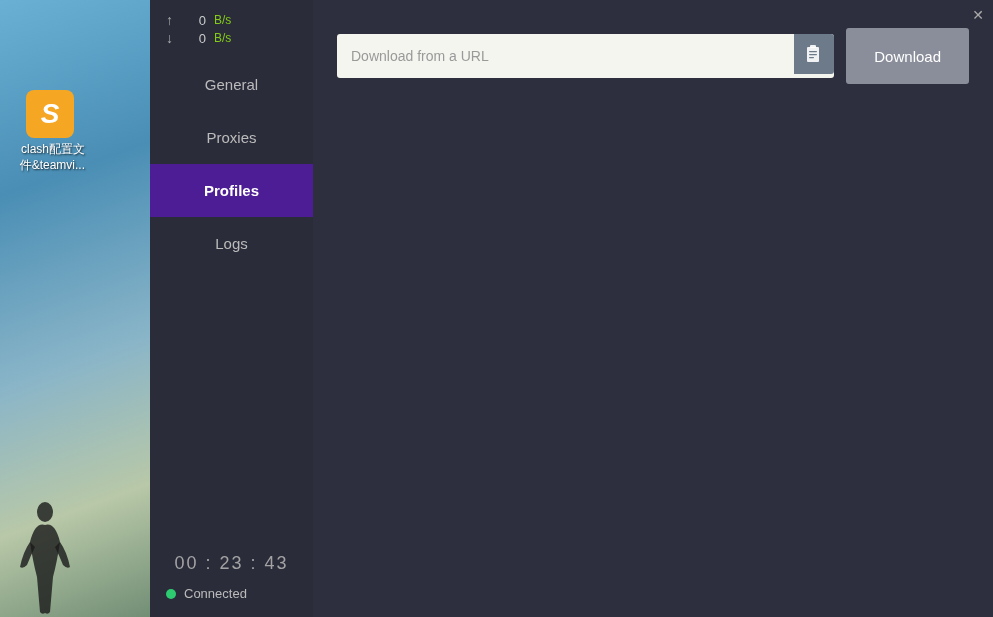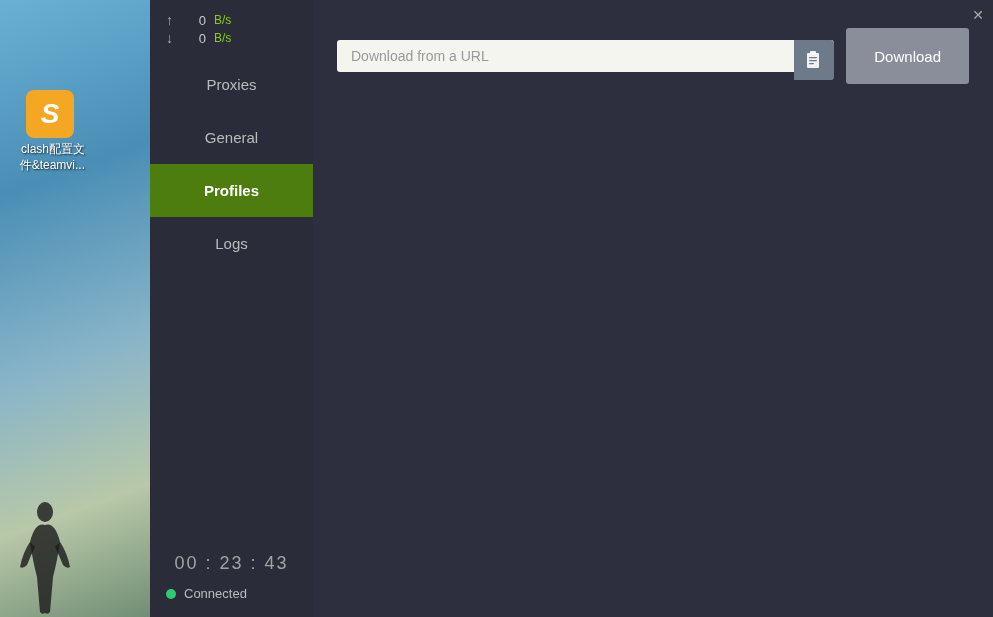--- a/index.html
+++ b/index.html
@@ -151,21 +151,21 @@
     .nav-item {
       padding: 18px 16px;
       color: #bbb;
       font-size: 15px;
       text-align: center;
       cursor: pointer;
       user-select: none;
     }
 
     .nav-item.active {
-      background: #4d7c0f;
+      background: #4c1d95;
       color: #fff;
       font-weight: 600;
     }
 
     
     .timer-area {
       margin-top: auto;
       padding: 16px;
       text-align: center;
     }
@@ -211,21 +211,21 @@
 
     .url-input-wrapper {
       flex: 1;
       position: relative;
       display: flex;
       align-items: center;
     }
 
     .url-input {
       width: 100%;
-      height: 32px;
+      height: 44px;
       background: #f5f5f0;
       border: none;
       border-radius: 3px;
       padding: 0 44px 0 14px;
       font-size: 14px;
       color: #333;
       outline: none;
     }
 
     .url-input::placeholder {
@@ -304,22 +304,22 @@
           <span class="stat-unit">B/s</span>
         </div>
         <div class="stat-row">
           <span class="stat-arrow">↓</span>
           <span class="stat-value">0</span>
           <span class="stat-unit">B/s</span>
         </div>
       </div>
 
       <div id="nav-container">
+          <div class="nav-item">General</div>
           <div class="nav-item">Proxies</div>
-          <div class="nav-item">General</div>
           <div class="nav-item active">Profiles</div>
           <div class="nav-item">Logs</div>
         </div>
 
       <div class="timer-area">
         <div class="timer-display">00 : 23 : 43</div>
         <div class="connected-row">
           <div class="connected-dot"></div>
           <span>Connected</span>
         </div>

